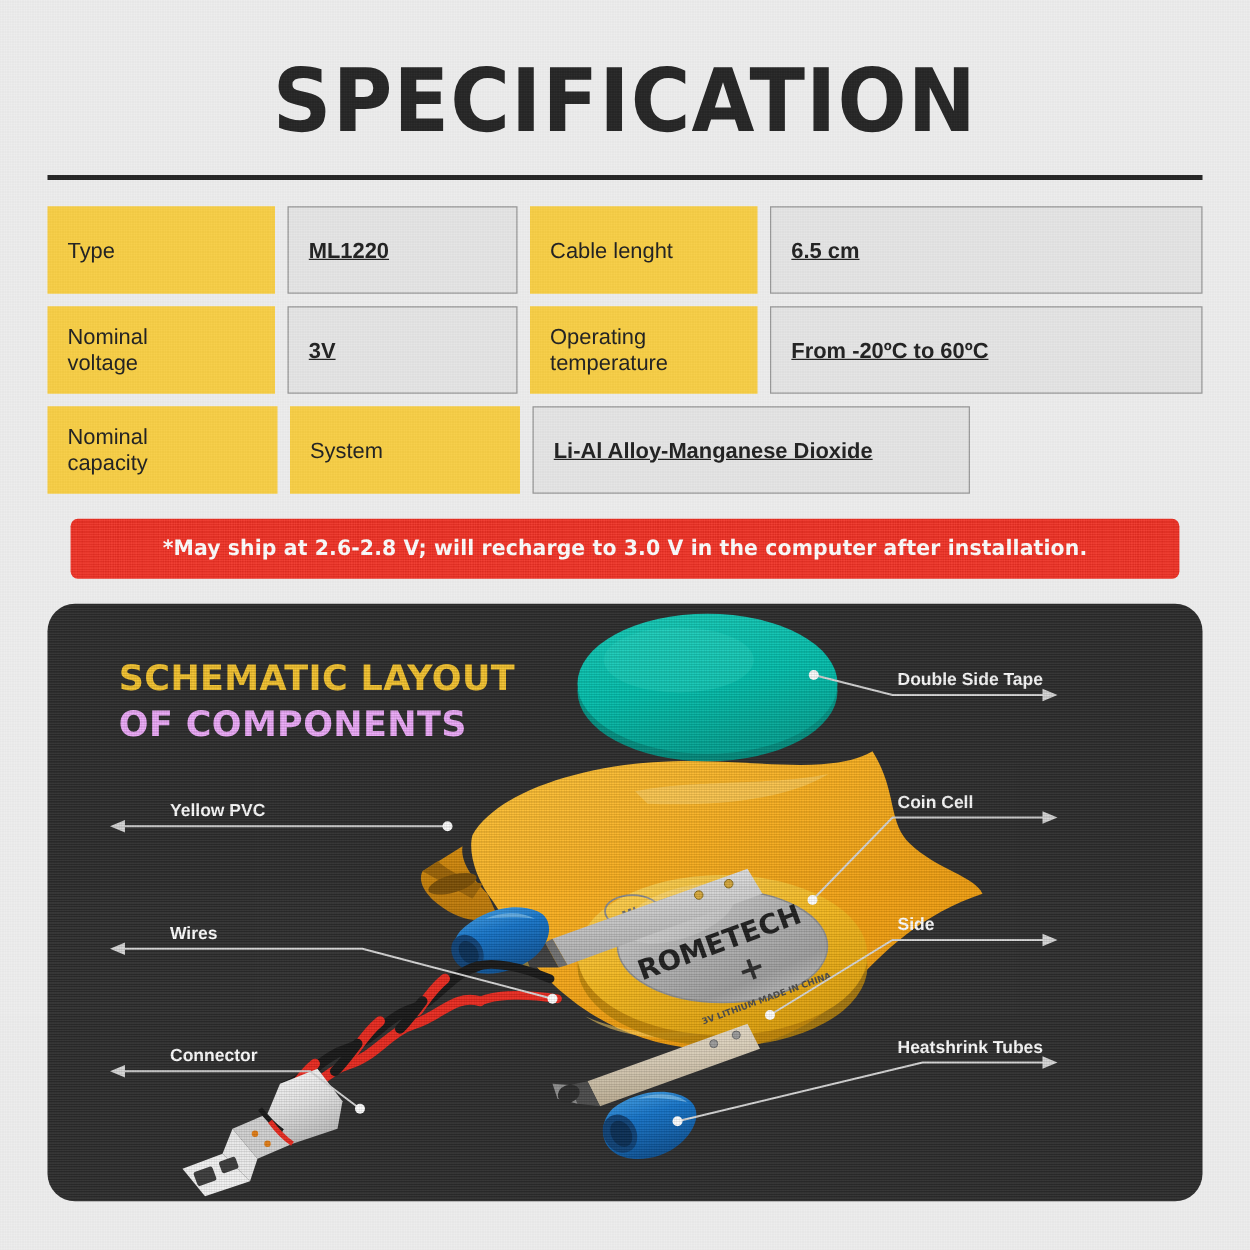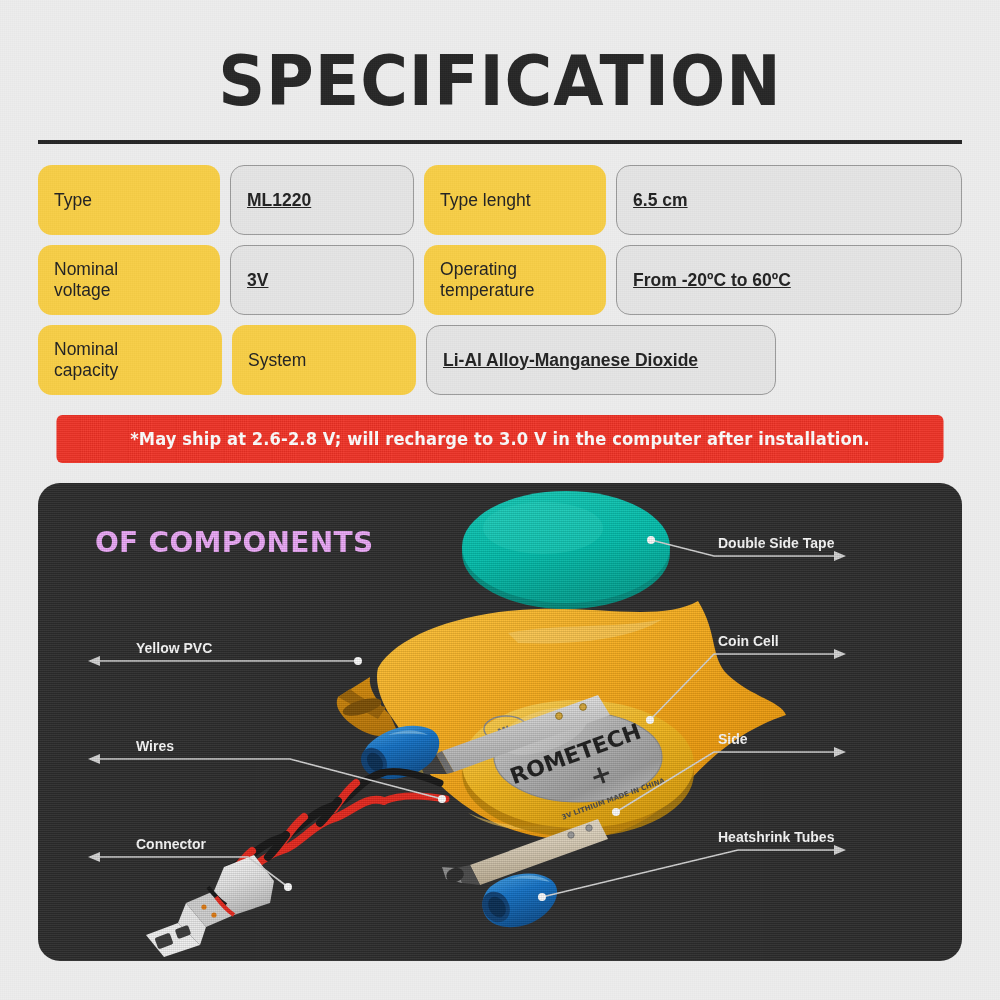--- a/index.html
+++ b/index.html
@@ -69,21 +69,21 @@
   }
   .spec-row {
     display: flex;
     gap: 10px;
     height: 70px;
   }
   .cell {
     display: flex;
     align-items: center;
     box-sizing: border-box;
-    border-radius: 14px;
+    border-radius: 0;
     padding: 0 16px;
     font-size: 17.5px;
     color: #222;
   }
   .cell.key {
     background: #f7ce46;
     font-weight: 400;
     line-height: 1.18;
   }
   .cell.val {
@@ -192,21 +192,21 @@
 <div class="sheet">
 
   <div class="title">SPECIFICATION</div>
   <div class="rule"></div>
 
   <div class="spec">
 
     <div class="spec-row">
       <div class="cell key k1">Type</div>
       <div class="cell val v1">ML1220</div>
-      <div class="cell key k2">Type lenght</div>
+      <div class="cell key k2">Cable lenght</div>
       <div class="cell val v2">6.5 cm</div>
     </div>
 
     <div class="spec-row">
       <div class="cell key k1">Nominal<br>voltage</div>
       <div class="cell val v1">3V</div>
       <div class="cell key k2">Operating<br>temperature</div>
       <div class="cell val v2">From -20ºC to 60ºC</div>
     </div>
 
@@ -415,20 +415,21 @@
         <circle cx="612" cy="237" r="4"></circle>
         <circle cx="578" cy="329" r="4"></circle>
         <circle cx="504" cy="414" r="4"></circle>
         <circle cx="320" cy="178" r="4"></circle>
         <circle cx="404" cy="316" r="4"></circle>
         <circle cx="250" cy="404" r="4"></circle>
       </g>
     </svg>
 
     <div class="panel-heading">
+      <span class="l1">SCHEMATIC LAYOUT</span>
       <span class="l2">OF COMPONENTS</span>
     </div>
 
     <div class="callout left" style="top:157px">Yellow PVC</div>
     <div class="callout left" style="top:255px">Wires</div>
     <div class="callout left" style="top:353px">Connector</div>
 
     <div class="callout right" style="top:52px;left:680px">Double Side Tape</div>
     <div class="callout right" style="top:150px;left:680px">Coin Cell</div>
     <div class="callout right" style="top:248px;left:680px">Side</div>

